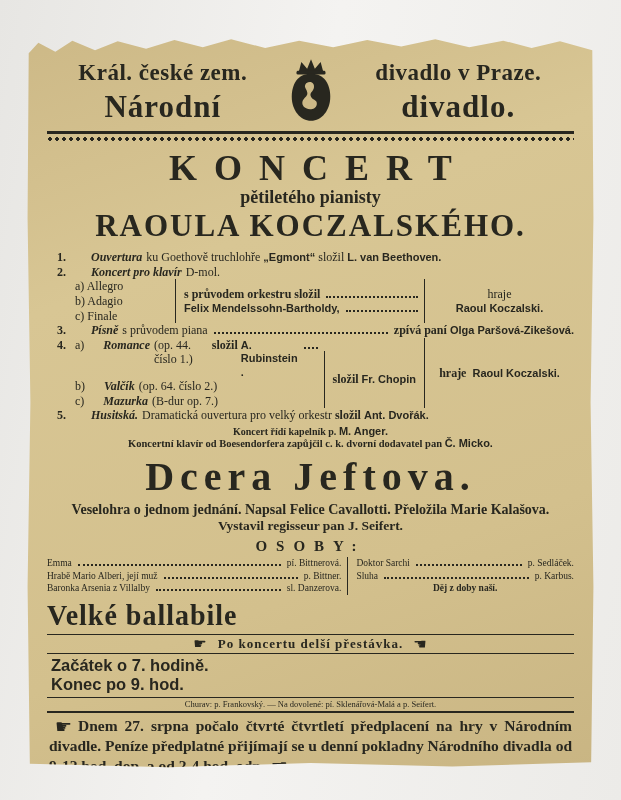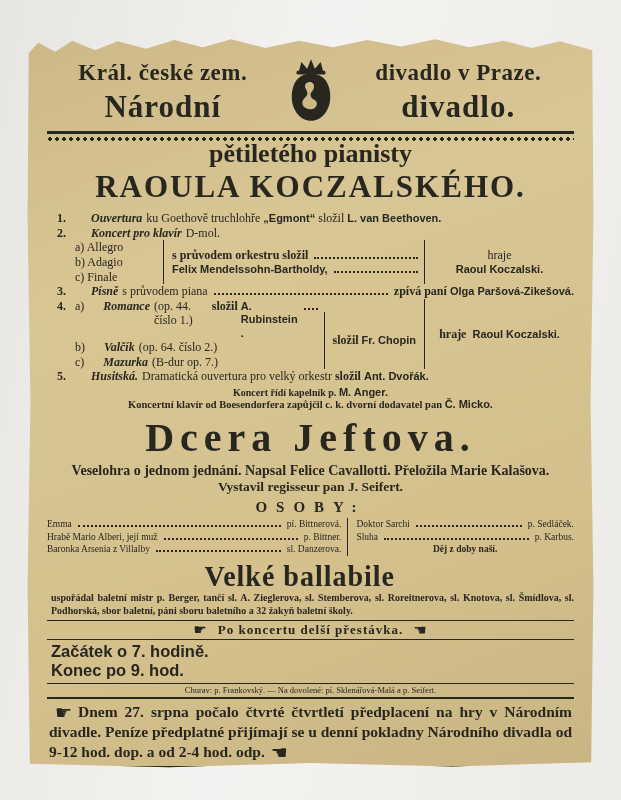--- a/index.html
+++ b/index.html
@@ -22,52 +22,52 @@
   .masthead{display:grid;grid-template-columns:1fr 64px 1fr;align-items:center;}
   .mh-l1{font-size:23px;font-weight:bold;letter-spacing:.5px;}
   .mh-l2{font-size:31px;font-weight:bold;letter-spacing:1px;}
   .crest{grid-row:1/3;grid-column:2;justify-self:center;}
   .scallop{margin-top:5px;height:10px;border-top:3px solid var(--ink);
     background-image:radial-gradient(circle at 3px 3px,var(--ink) 1.7px,transparent 2.1px);
     background-size:7px 6px;background-repeat:repeat-x;background-position:0 2px;}
   .dateline{display:flex;justify-content:space-between;font-size:15px;font-weight:bold;padding:3px 10px 0 6px;}
   
   .konc{font-size:36px;font-weight:bold;letter-spacing:17px;padding-left:17px;margin-top:6px;}
-  .konc-sub{font-size:26px;font-weight:bold;margin-top:-2px;}
+  .konc-sub{font-size:18px;font-weight:bold;margin-top:-2px;}
   .konc-art{font-size:31px;font-weight:bold;letter-spacing:2px;margin:0 0 6px;}
   
   .prog{font-size:12px;line-height:1.22;margin:2px 0 0 10px;}
   .prow{display:flex;align-items:baseline;}
   .pnum{font-weight:bold;width:18px;flex:none;}
   .pname{font-weight:bold;font-style:italic;margin-right:4px;margin-left:16px;}
   .psans{font-family:"Liberation Sans",sans-serif;font-weight:bold;font-size:11px;}
   .leader{flex:1;border-bottom:2px dotted var(--ink);margin:0 6px 3px;min-width:14px;height:1px;}
   .pgrid{display:flex;margin-left:18px;align-items:stretch;}
   .pg-left{width:88px;flex:none;}
-  .pg-mid{flex:1;border-left:1.5px solid var(--ink);padding-left:8px;display:flex;flex-direction:column;justify-content:center;}
+  .pg-mid{flex:1;border-left:1.5px solid var(--ink);padding-left:8px;display:flex;flex-direction:column;justify-content:center;margin-left:12px;}
   .pg-mid .mrow{display:flex;align-items:baseline;}
   .pg-right{width:150px;flex:none;border-left:1.5px solid var(--ink);display:flex;flex-direction:column;justify-content:center;align-items:center;}
   .p4-left{flex:1;}
   .p4-mid{flex:none;border-left:1.5px solid var(--ink);margin-top:13px;padding:0 8px;display:flex;align-items:center;}
   .credit1{font-size:10px;text-align:center;font-weight:bold;margin-top:2px;}
   .credit2{font-size:10.5px;text-align:center;font-weight:bold;}
   
   .play-title{font-size:40px;font-weight:bold;letter-spacing:6px;margin:4px 0 2px;}
   .play-by{font-size:14px;font-weight:bold;}
   .play-stage{font-size:13.5px;font-weight:bold;}
   .osoby{font-size:15px;font-weight:bold;letter-spacing:9px;margin-top:4px;}
   .cast{display:flex;font-size:9.5px;margin-top:2px;}
   .cast-col-l{width:57%;padding-right:6px;}
   .cast-col-r{width:43%;border-left:1.2px solid var(--ink);padding-left:8px;display:flex;flex-direction:column;}
   .crow{display:flex;align-items:baseline;line-height:1.35;}
   .crole{white-space:nowrap;}
   .cactor{white-space:nowrap;}
   .setting{text-align:center;font-weight:bold;margin-top:1px;}
   
-  .ballet{display:flex;align-items:center;margin-top:4px;flex-direction:column;}
+  .ballet{display:flex;align-items:center;margin-top:4px;}
   .ballet-title{font-size:28px;font-weight:bold;letter-spacing:1px;flex:none;width:212px;transform:scaleY(1.08);}
   .ballet-desc{flex:1;font-size:10px;font-weight:bold;text-align:justify;line-height:1.25;padding-left:4px;}
   .rule{border-top:1.5px solid var(--ink);}
   .rule2{border-top:2.5px solid var(--ink);}
   .band{display:flex;justify-content:center;align-items:center;gap:10px;font-size:13px;font-weight:bold;letter-spacing:1px;padding:1px 0;}
   .manicule{font-family:"DejaVu Sans",sans-serif;font-size:15px;line-height:1;}
   .times{display:flex;justify-content:space-between;font-family:"Liberation Sans",sans-serif;font-weight:bold;font-size:16.5px;padding:2px 4px 3px;flex-direction:column;}
   .absence{font-size:8.5px;text-align:center;padding:1px 0 2px;}
   .notice{font-size:15.5px;font-weight:bold;text-align:justify;line-height:1.28;padding:3px 2px 4px;}
   .notice .manicule{font-size:19px;vertical-align:-2px;padding:0 6px;}
@@ -90,20 +90,21 @@
       </svg>
     </div>
     <div class="mh-l1 ctr">divadlo v Praze.</div>
     <div class="mh-l2 ctr">Národní</div>
     <div class="mh-l2 ctr">divadlo.</div>
   </div>
 
   <div class="scallop"></div>
 
 
+  <div class="konc ctr">KONCERT</div>
   <div class="konc-sub ctr">pětiletého pianisty</div>
   <div class="konc-art ctr">RAOULA KOCZALSKÉHO.</div>
 
   <div class="prog">
 
     <div class="prow">
       <span class="pnum">1.</span>
       <span class="pname">Ouvertura</span>
       <span>ku Goethově truchlohře</span>&nbsp;
       <span class="psans">„Egmont“</span>&nbsp;
@@ -233,21 +234,20 @@
         <span class="crole">Sluha</span>
         <span class="leader"></span>
         <span class="cactor">p. Karbus.</span>
       </div>
       <div class="setting">Děj z doby naší.</div>
     </div>
   </div>
 
   <div class="ballet">
     <div class="ballet-title">Velké ballabile</div>
-    <div class="ballet-desc">uspořádal baletní mistr p. Berger, tančí sl. A. Zieglerova, sl. Stemberova, sl. Roreitnerova, sl. Knotova, sl. Šmídlova, sl. Podhorská, sbor baletní, páni sboru baletního a 32 žakyň baletní školy.</div>
   </div>
 
   <div class="rule" style="margin-top:3px;"></div>
   <div class="band">
     <span class="manicule">☛</span>
     <span>Po koncertu delší přestávka.</span>
     <span class="manicule">☚</span>
   </div>
   <div class="rule"></div>
 

